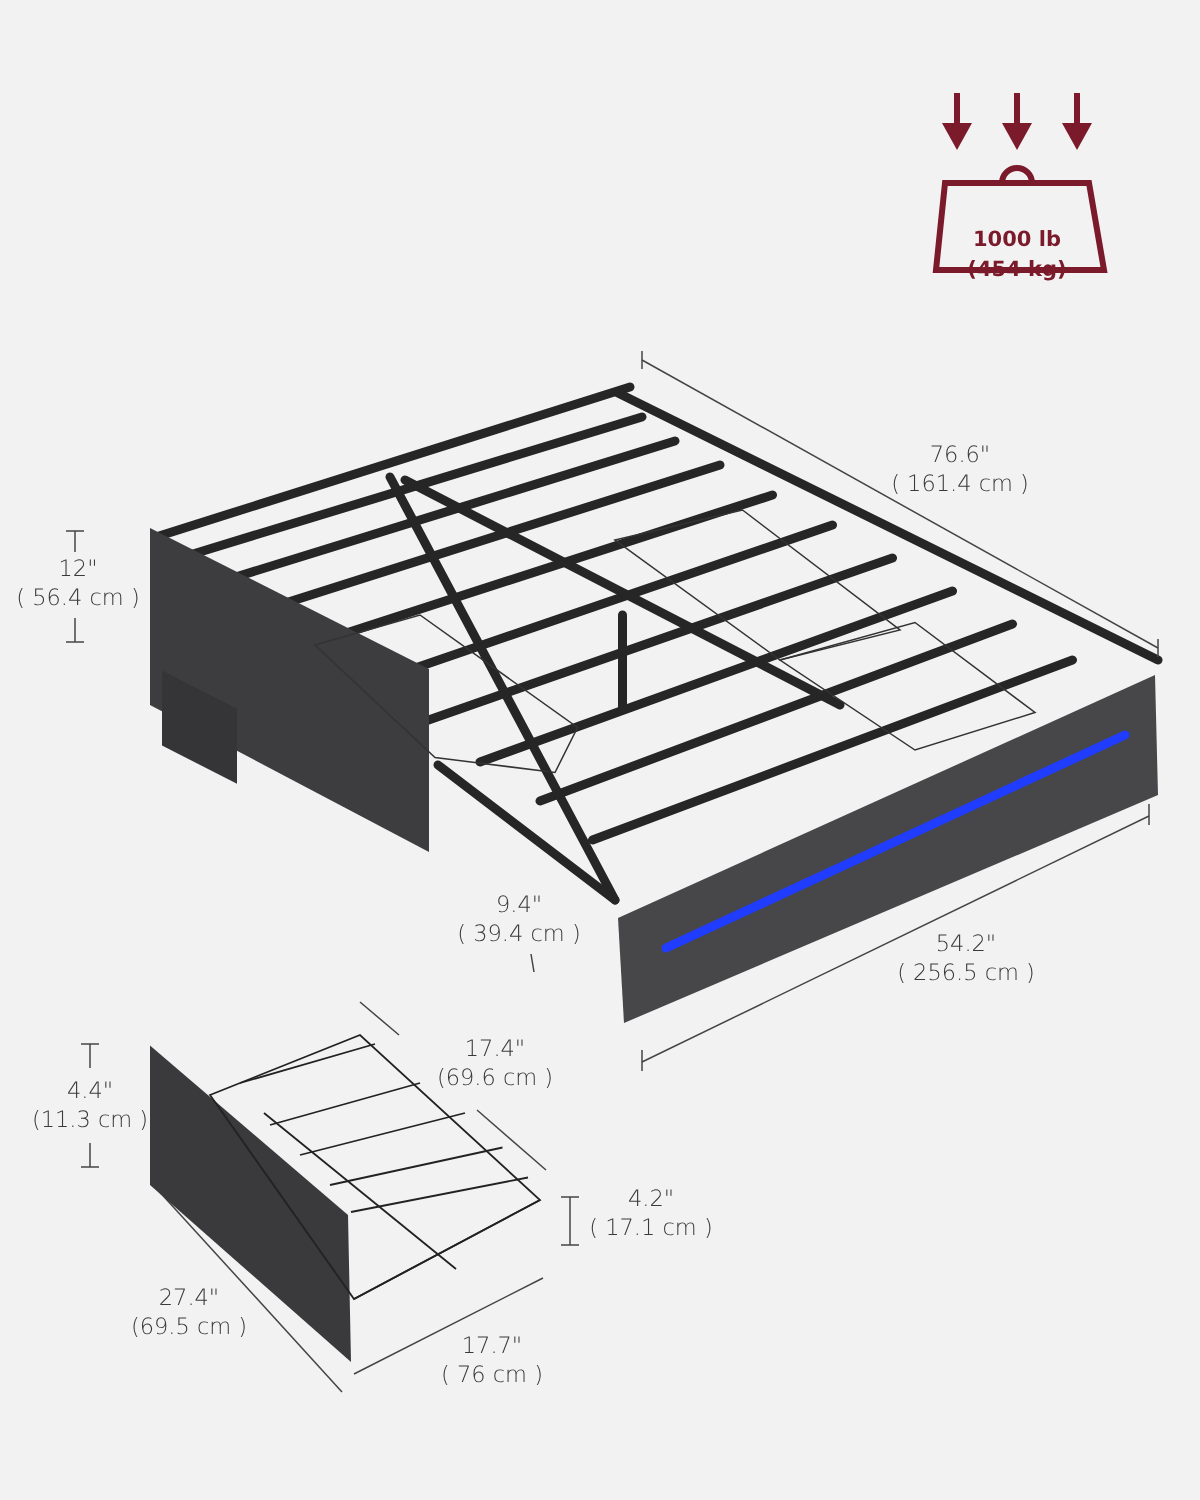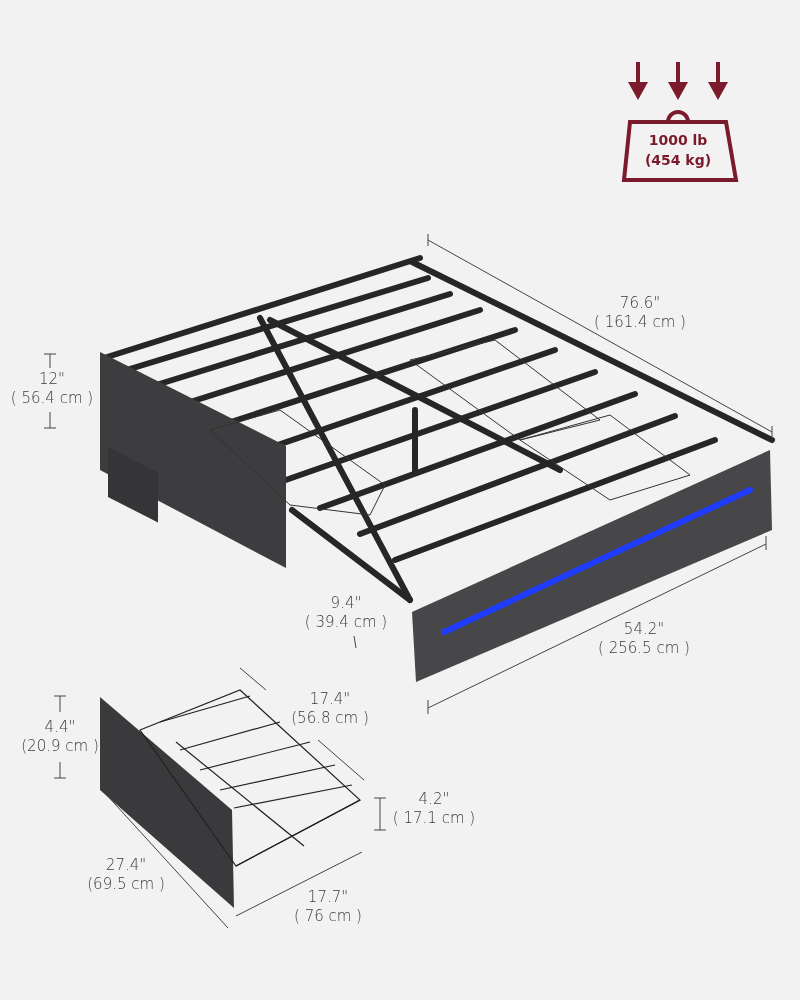--- a/index.html
+++ b/index.html
@@ -2,21 +2,21 @@
 <html><head>
 <meta charset="utf-8">
 <style>
   html, body { margin:0; padding:0; }
   body { width:800px; height:1000px; background:#f2f2f2; position:relative; overflow:hidden;
          font-family:"DejaVu Sans", sans-serif; color:#333; }
   svg.art { position:absolute; left:0; top:0; }
   .dim { position:absolute; text-align:center; font-size:15px; line-height:19px; color:#3a3a3a;
          font-family:"DejaVu Sans", sans-serif; font-weight:300; white-space:nowrap; }
   .wt { position:absolute; font-weight:bold; color:#7a1a2a; font-size:14px; line-height:20px; text-align:center;
-        font-family:"DejaVu Sans", sans-serif; }
+        font-family:"DejaVu Sans", sans-serif;margin-top:20px; }
 </style>
 </head>
 <body>
 
 <svg class="art" width="800" height="1000" viewBox="0 0 800 1000">
 
   <g fill="#7a1a2a" stroke="#7a1a2a">
     <g stroke-width="0">
       <rect x="636" y="62" width="4" height="22"></rect>
         <polygon points="628,82 648,82 638,100"></polygon>
@@ -116,25 +116,25 @@
   <div>9.4"</div>
   <div>( 39.4 cm )</div>
 </div>
 <div class="dim" style="left:584px; top:620px; width:120px;">
   <div>54.2"</div>
   <div>( 256.5 cm )</div>
 </div>
 
 <div class="dim" style="left:10px; top:718px; width:100px;">
   <div>4.4"</div>
-  <div>(20.9 cm )</div>
+  <div>(11.3 cm )</div>
 </div>
 <div class="dim" style="left:280px; top:690px; width:100px;">
   <div>17.4"</div>
-  <div>(56.8 cm )</div>
+  <div>(69.6 cm )</div>
 </div>
 <div class="dim" style="left:384px; top:790px; width:100px;">
   <div>4.2"</div>
   <div>( 17.1 cm )</div>
 </div>
 <div class="dim" style="left:76px; top:856px; width:100px;">
   <div>27.4"</div>
   <div>(69.5 cm )</div>
 </div>
 <div class="dim" style="left:278px; top:888px; width:100px;">

